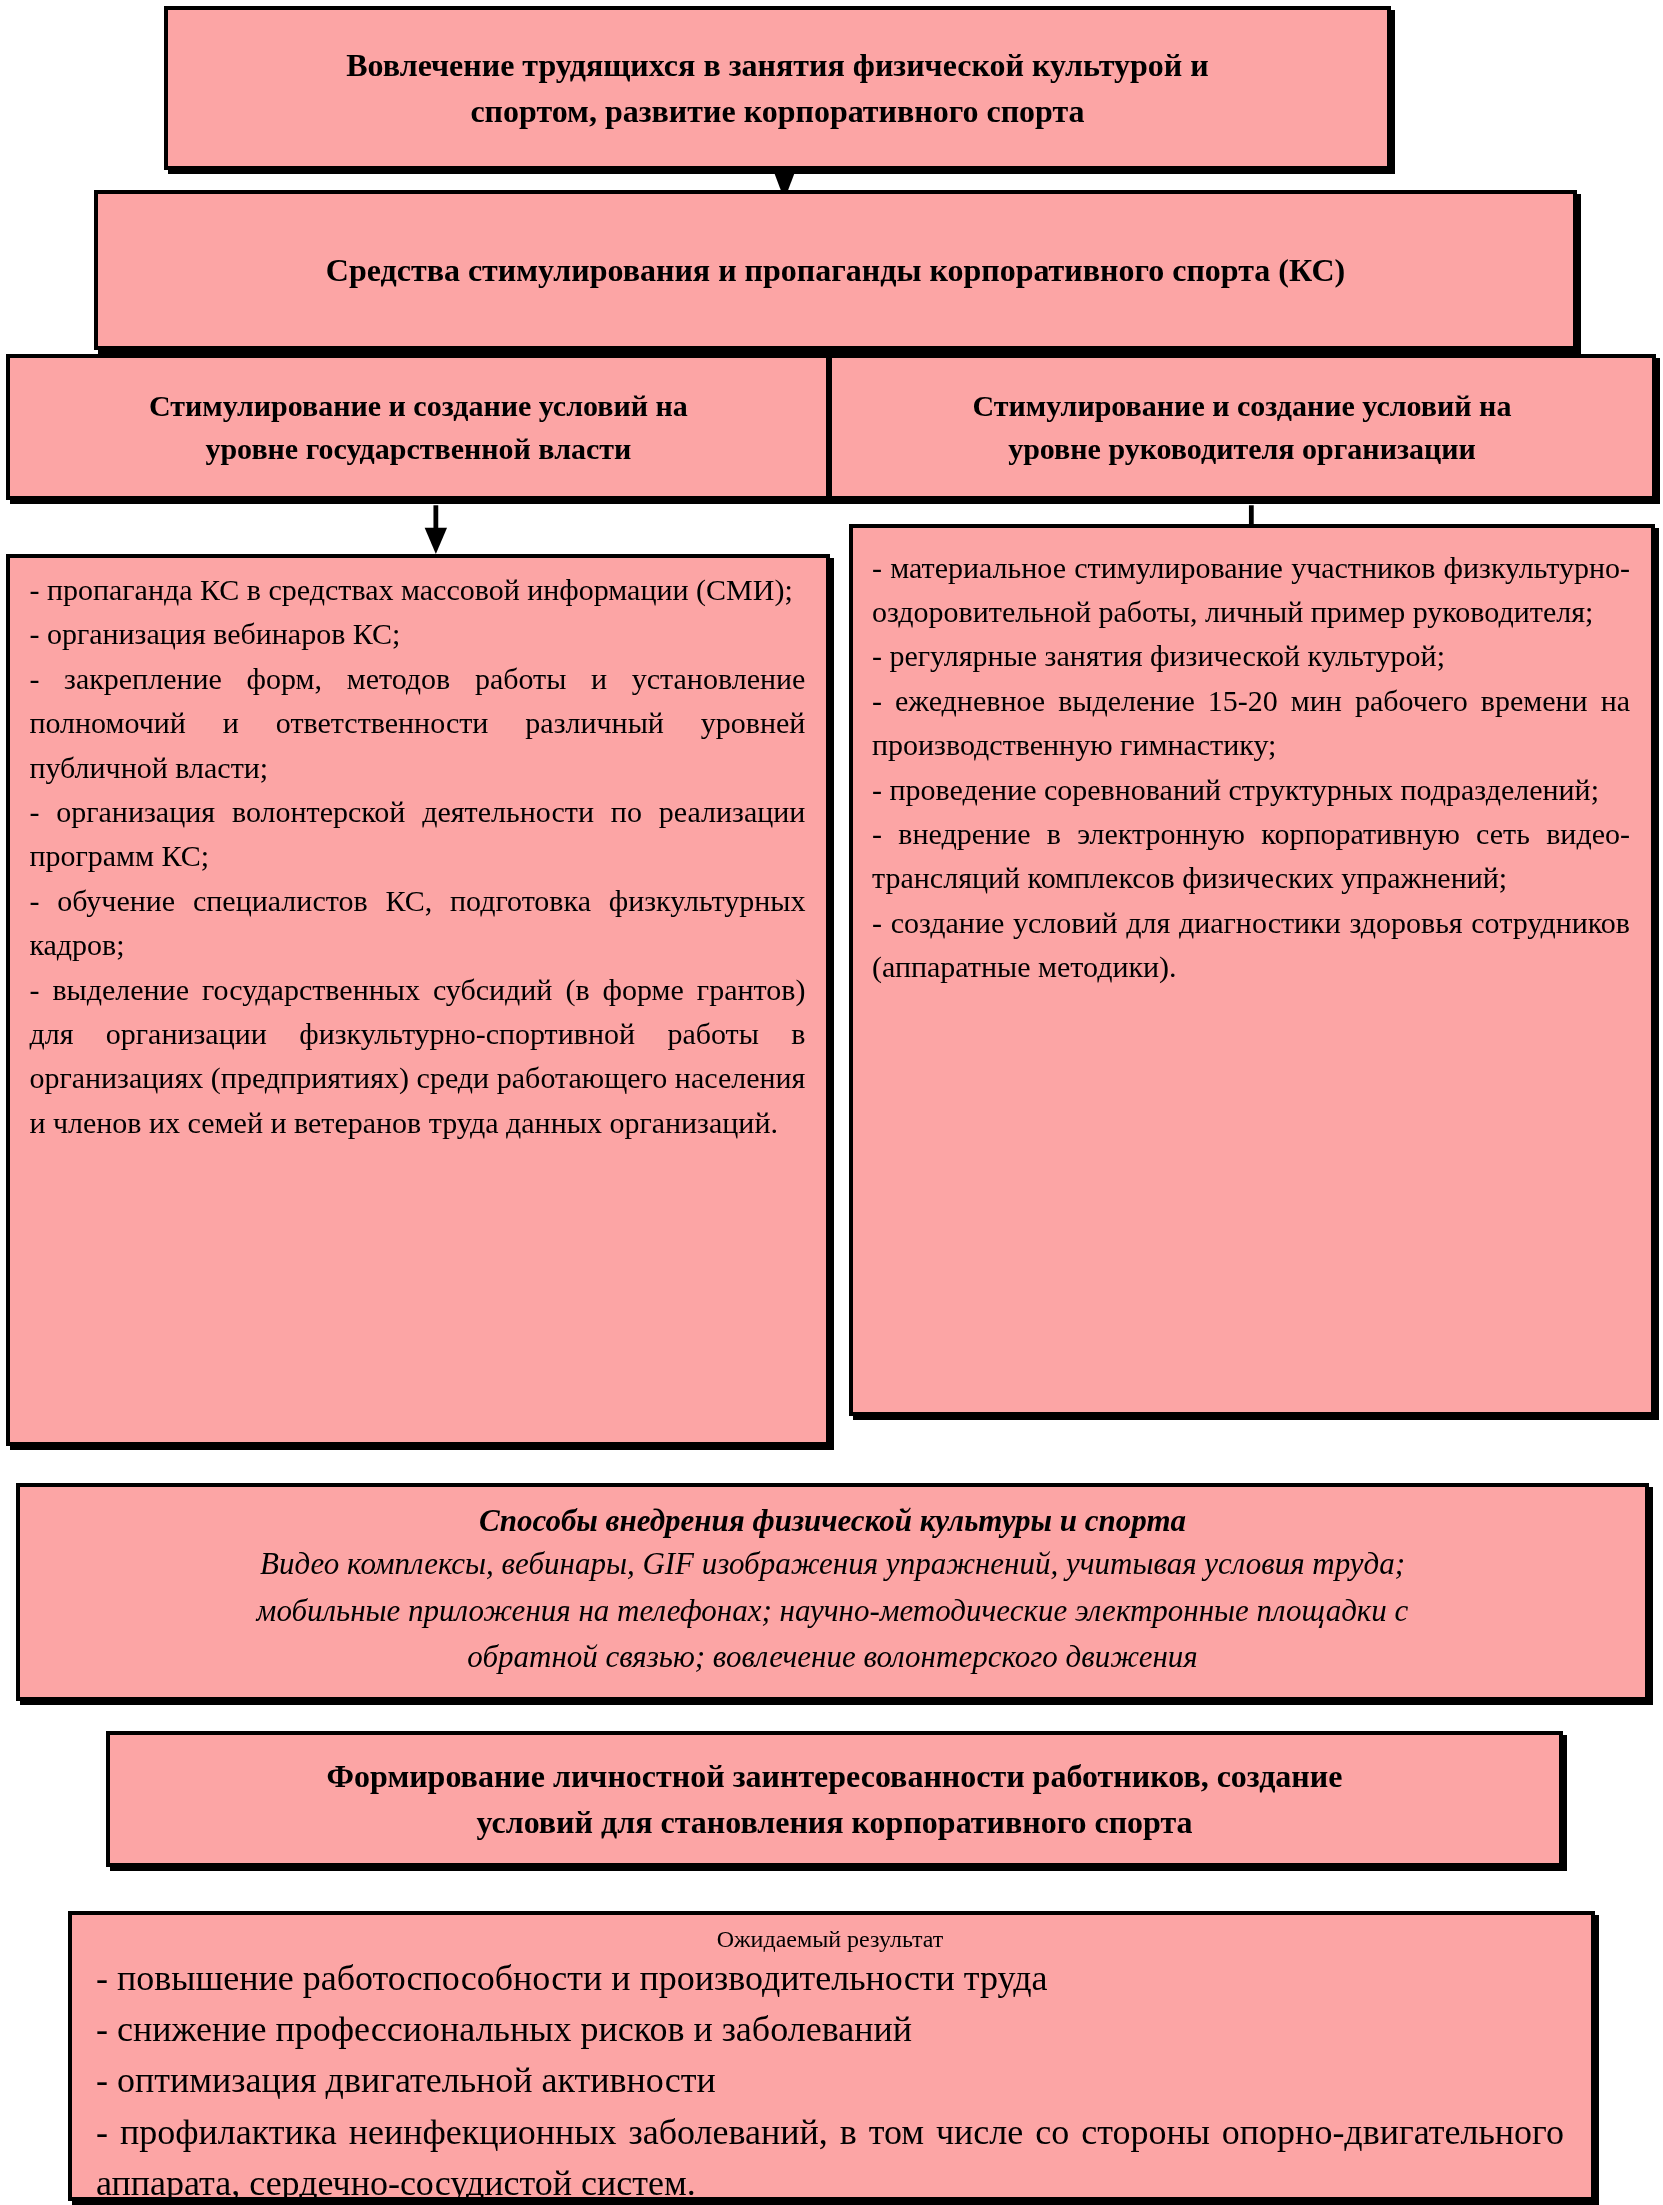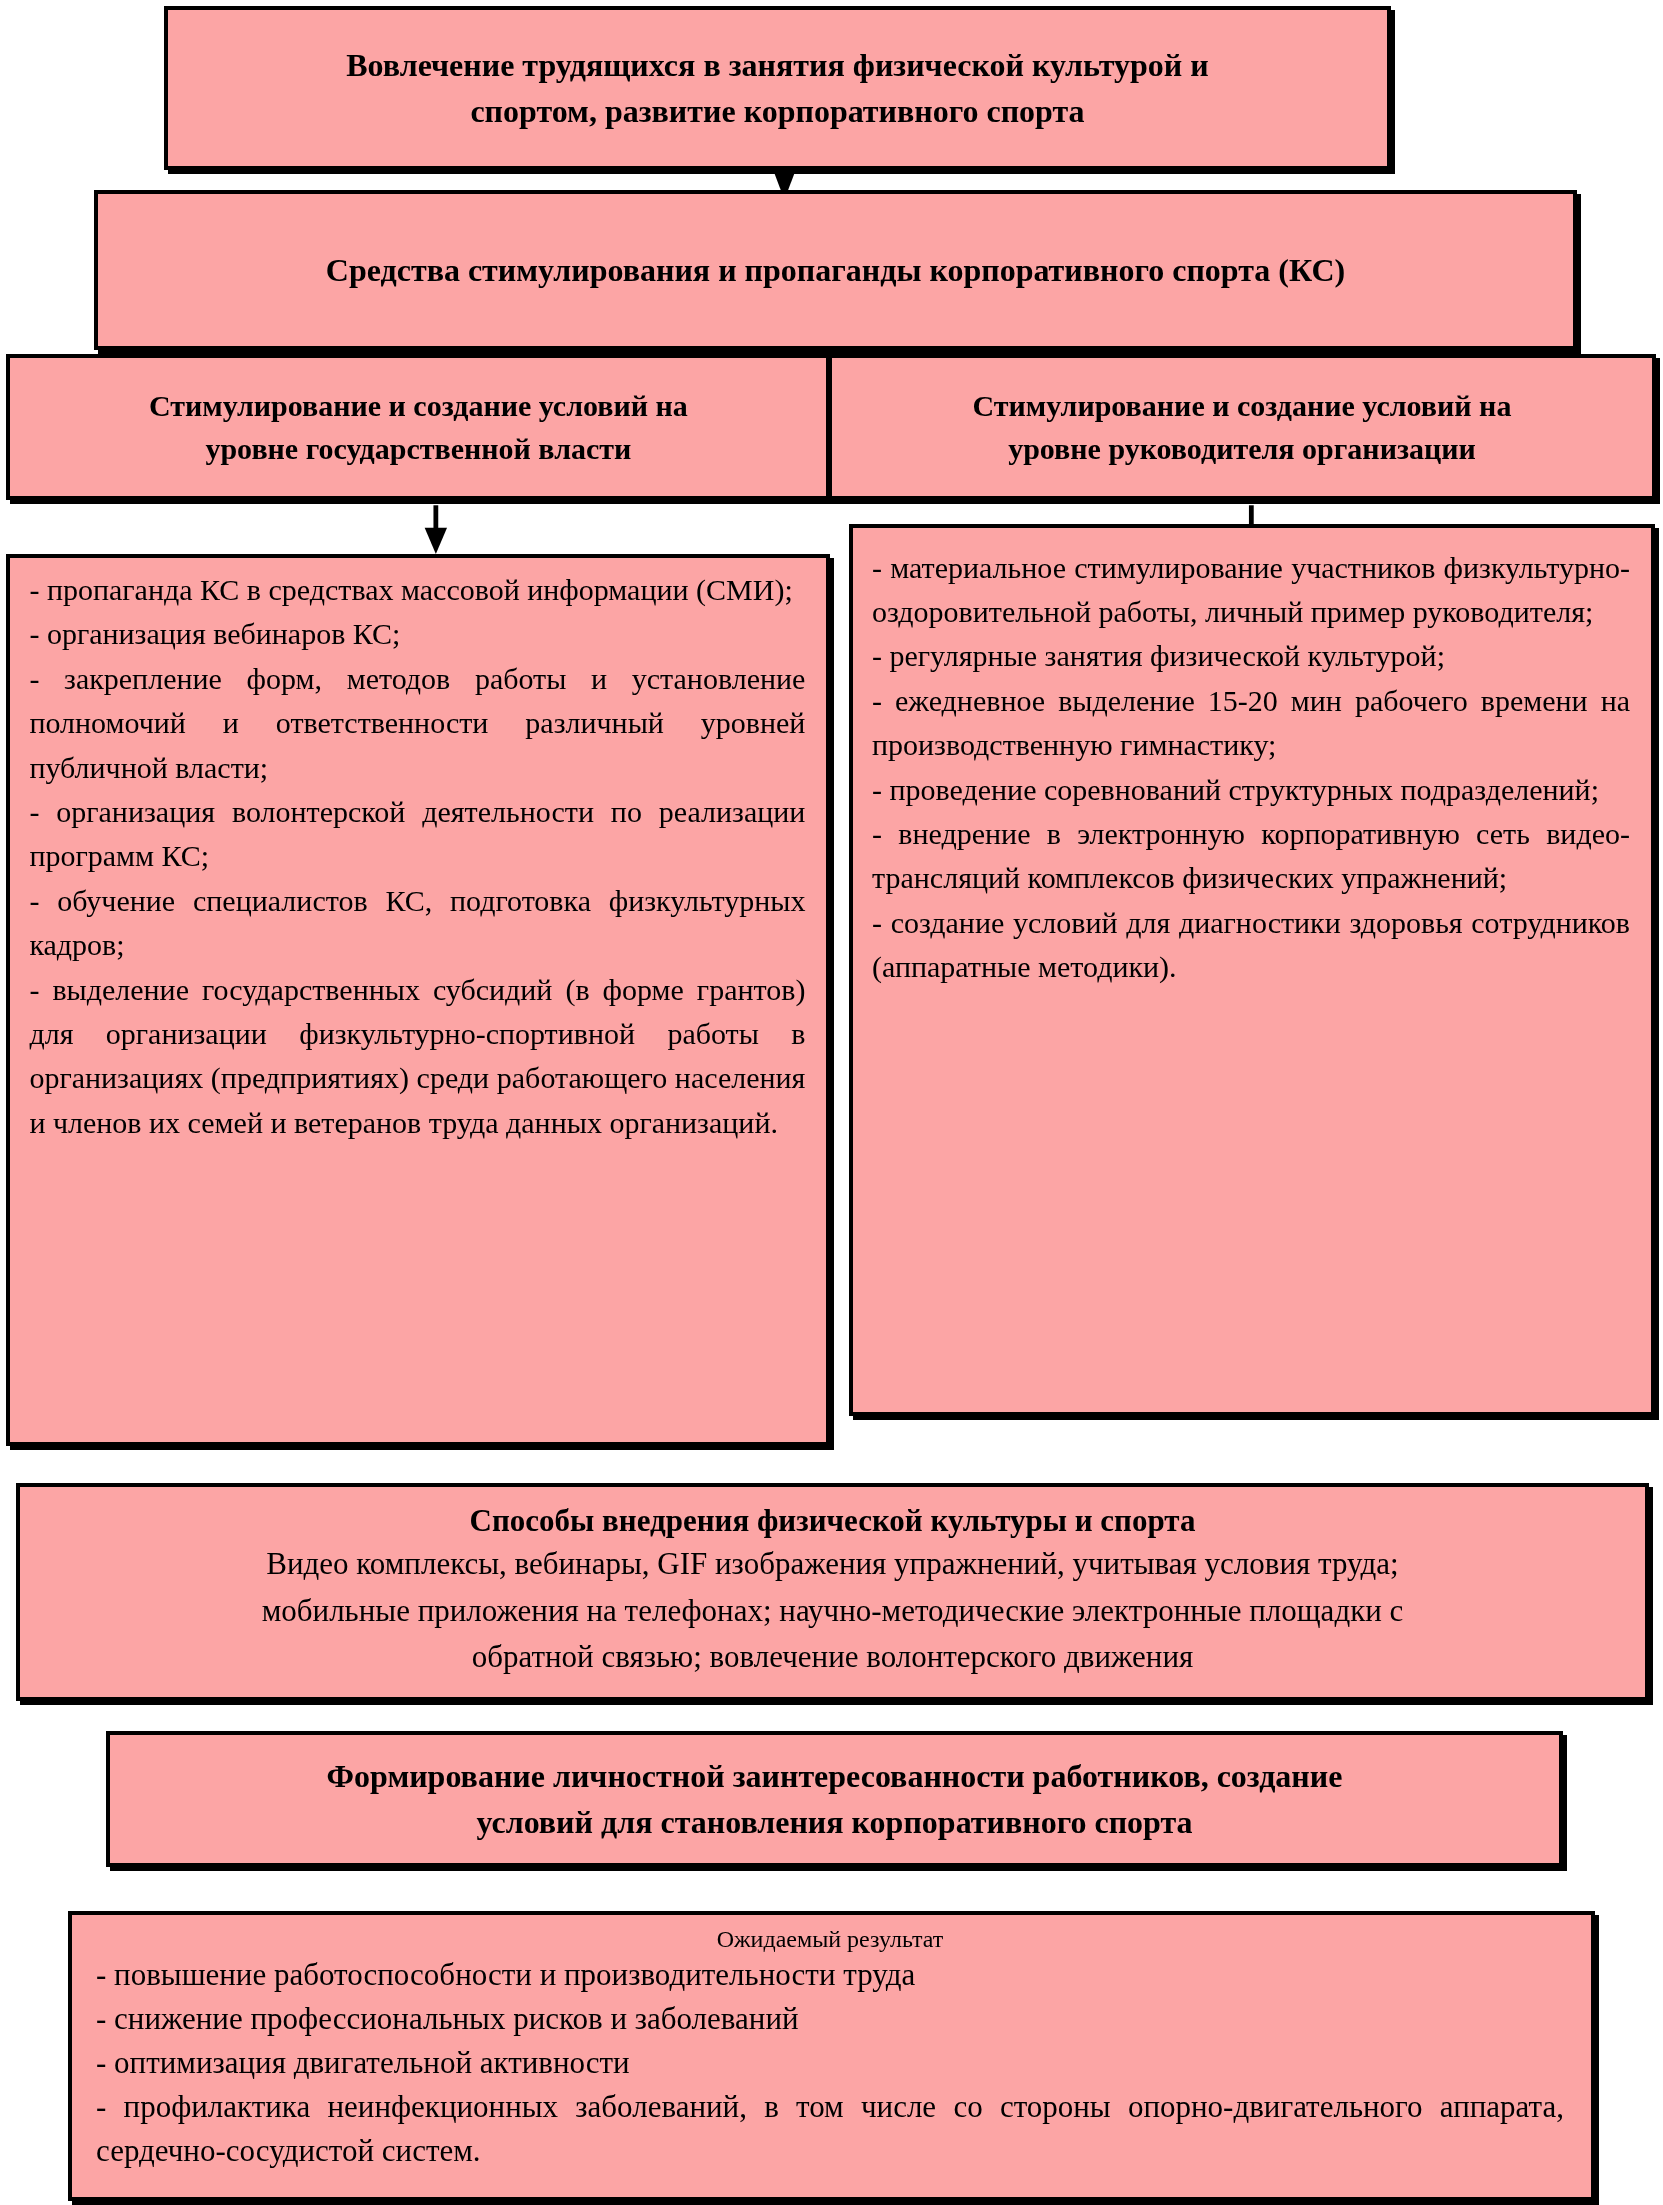--- a/index.html
+++ b/index.html
@@ -63,26 +63,26 @@
   #box-forming   { left: 106px;  top: 1731px; width: 1457px; height: 136px; }
   #box-result    { left: 68px;   top: 1911px; width: 1527px; height: 290px; }
 
   #box-goal .box-inner,
   #box-means .box-inner,
   #box-state .box-inner,
   #box-leader .box-inner { padding: 6.4px 24px; }
 
   #box-state-list .box-inner  { padding: 10px 21px 8px 19px; justify-content: flex-start; }
   #box-leader-list .box-inner { padding: 17.6px 21px 8px 19px; justify-content: flex-start; }
-  #box-methods .box-inner     { padding: 19px 32px; }
+  #box-methods .box-inner     { padding: 19px 32px; font-style: italic; }
   #box-forming .box-inner     { padding: 4.8px 32px; }
   #box-result .box-inner      { padding: 11.2px 27px 8px 24px; justify-content: flex-start; }
 
   .result-head { text-align: center; font-weight: normal; font-size: 24px; margin-bottom: 0; }
-  .result-line { font-size: 31px; line-height: 1.42; }
+  .result-line { font-size: 36px; line-height: 1.42; }
   .result-line.wrap { text-align: justify; text-justify: inter-word; }
   .methods-head { text-align:center; font-weight: bold; font-size: 31px; margin-bottom: 1.6px; }
   .methods-body { text-align:center; font-size: 31px; line-height: 1.5; }
 
   
   svg.conn {
     position: absolute;
     left: 0; top: 0;
     width: 1664px;
     height: 2205px;

